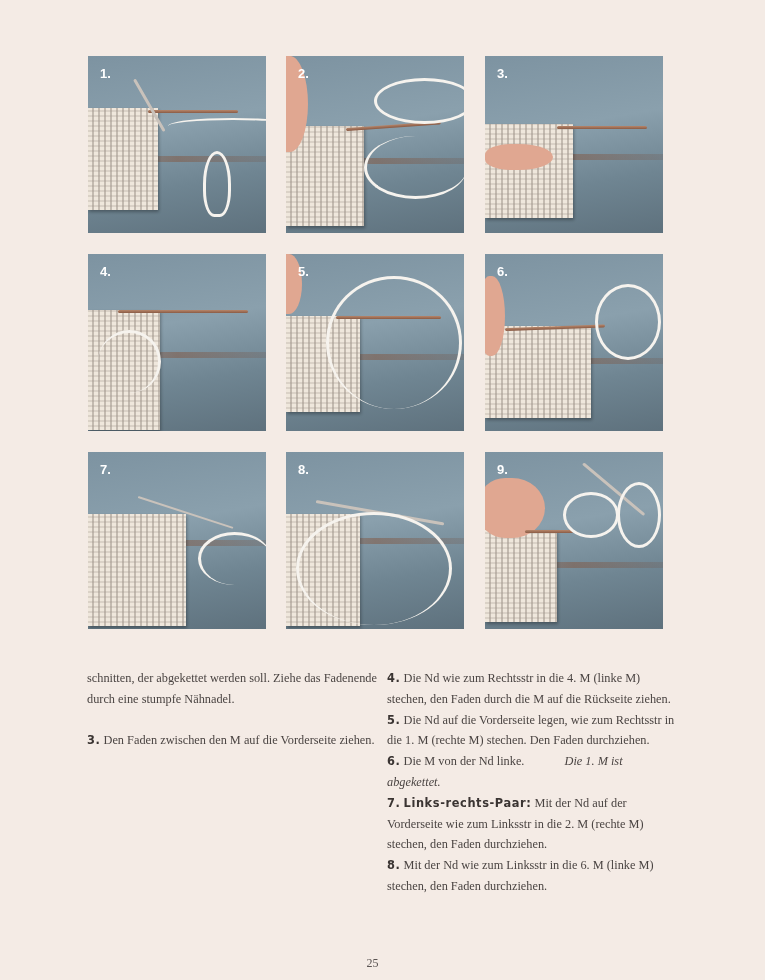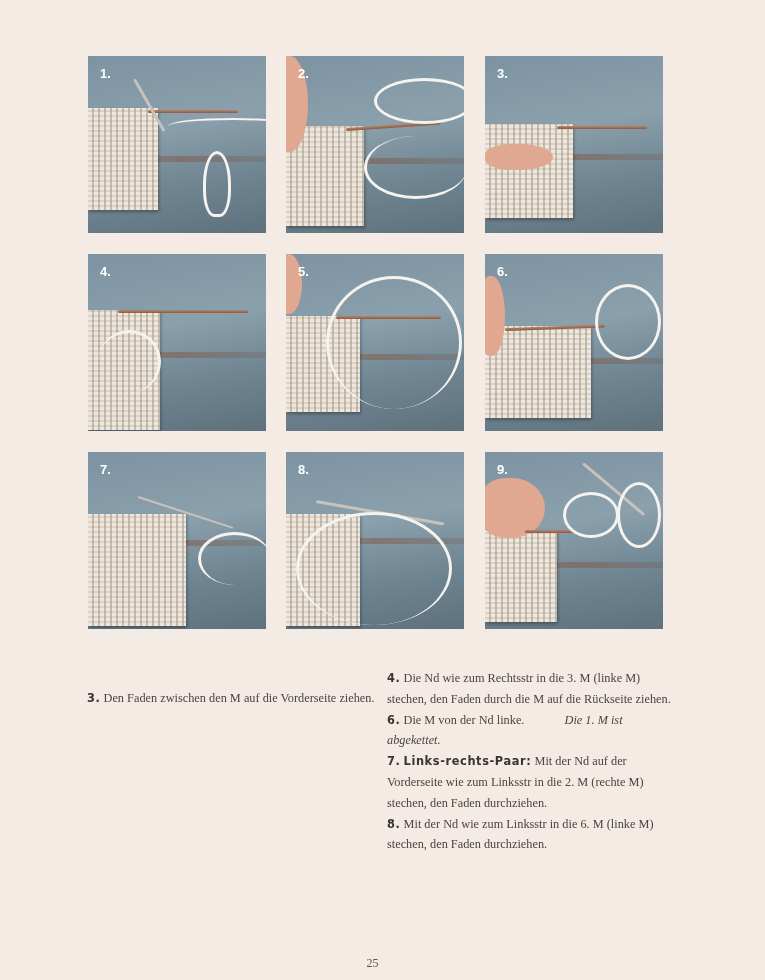--- a/index.html
+++ b/index.html
@@ -130,24 +130,26 @@
   <div class="knit" style="left:0;top:78px;width:72px;height:92px;"></div>
   <div class="hand" style="left:-6px;top:26px;width:66px;height:60px;"></div>
   <div class="needle" style="left:40px;top:78px;width:48px;"></div>
   <div class="needle" style="left:98px;top:10px;width:80px;background:#c9c2bb;transform:rotate(40deg);"></div>
   <div class="yarn" style="left:78px;top:40px;width:50px;height:40px;"></div>
   <div class="yarn" style="left:132px;top:30px;width:38px;height:60px;"></div>
   <span class="step-num">9.</span>
 </div>
 
 <div class="col" style="left:87px;">
+  <p>schnitten, der abgekettet werden soll. Ziehe das Fadenende durch eine stumpfe Nähnadel.</p>
   <div class="gap"></div>
   <p><span class="lead">3.</span><span> Den Faden zwischen den M auf die Vorderseite ziehen.</span></p>
 </div>
 
 <div class="col" style="left:387px;">
-  <p><span class="lead">4.</span><span> Die Nd wie zum Rechtsstr in die 3. M (linke M) stechen, den Faden durch die M auf die Rückseite ziehen.</span></p>
+  <p><span class="lead">4.</span><span> Die Nd wie zum Rechtsstr in die 4. M (linke M) stechen, den Faden durch die M auf die Rückseite ziehen.</span></p>
+  <p><span class="lead">5.</span><span> Die Nd auf die Vorderseite legen, wie zum Rechtsstr in die 1. M (rechte M) stechen. Den Faden durchziehen.</span></p>
   <p><span class="lead">6.</span><span> Die M von der Nd linke. </span><span class="ital">Die 1. M ist abgekettet.</span></p>
   <p><span class="lead">7.</span> <span class="lead">Links-rechts-Paar:</span><span> Mit der Nd auf der Vorderseite wie zum Linksstr in die 2. M (rechte M) stechen, den Faden durchziehen.</span></p>
   <p><span class="lead">8.</span><span> Mit der Nd wie zum Linksstr in die 6. M (linke M) stechen, den Faden durchziehen.</span></p>
 </div>
 
 <div class="page-num">25</div>
 
 </body></html>

